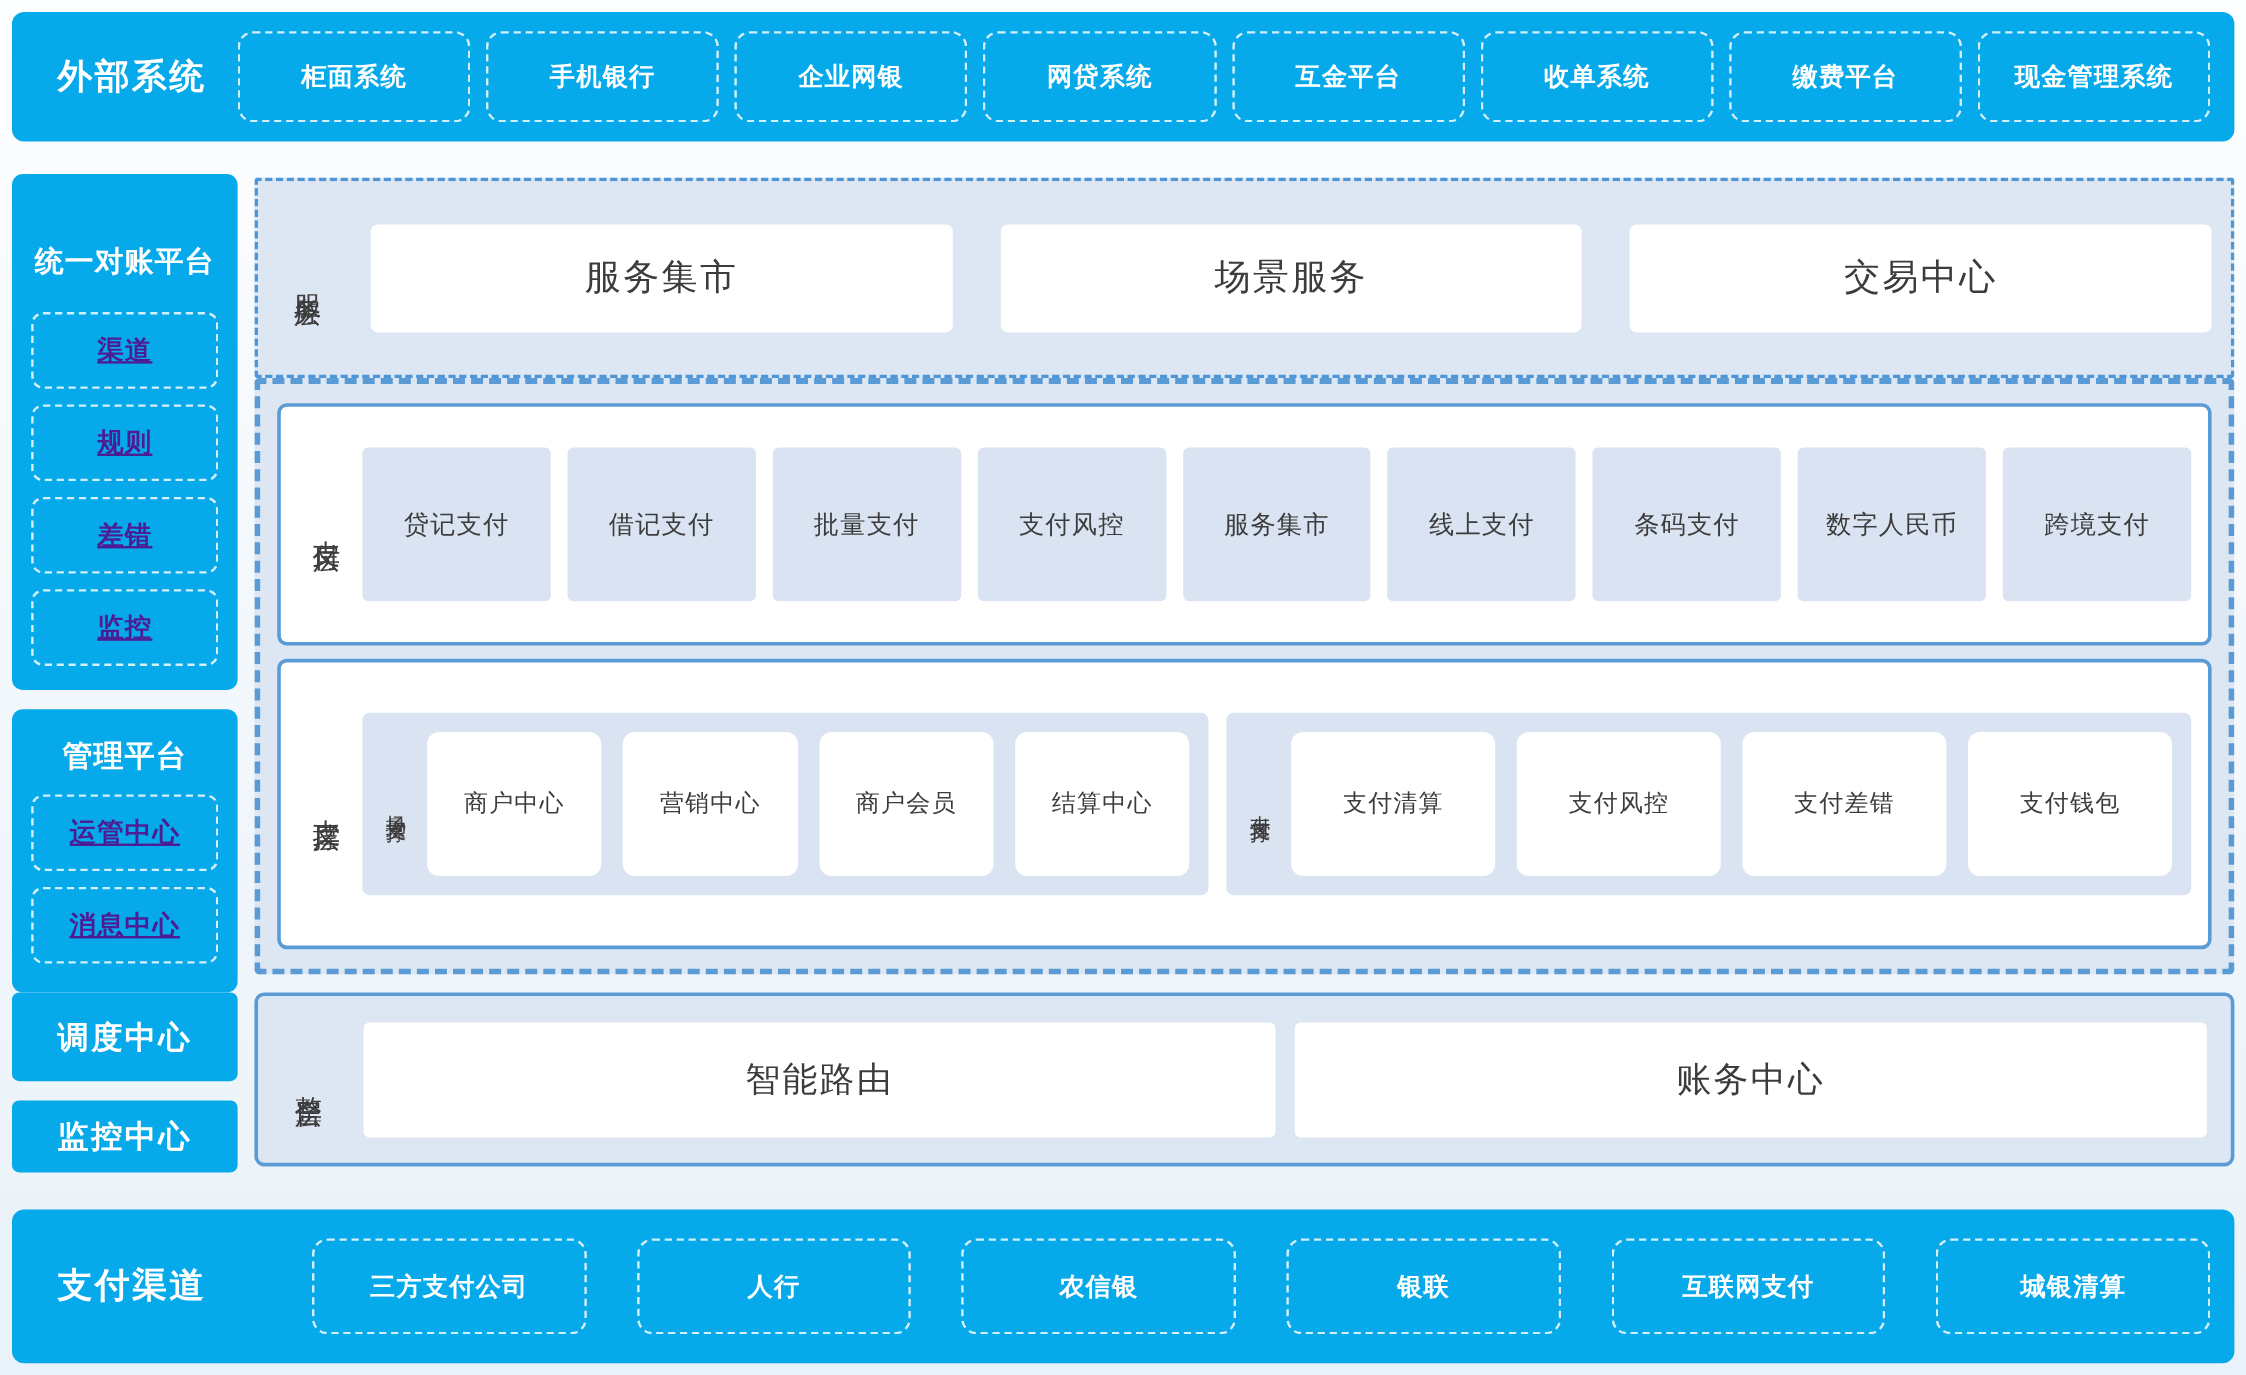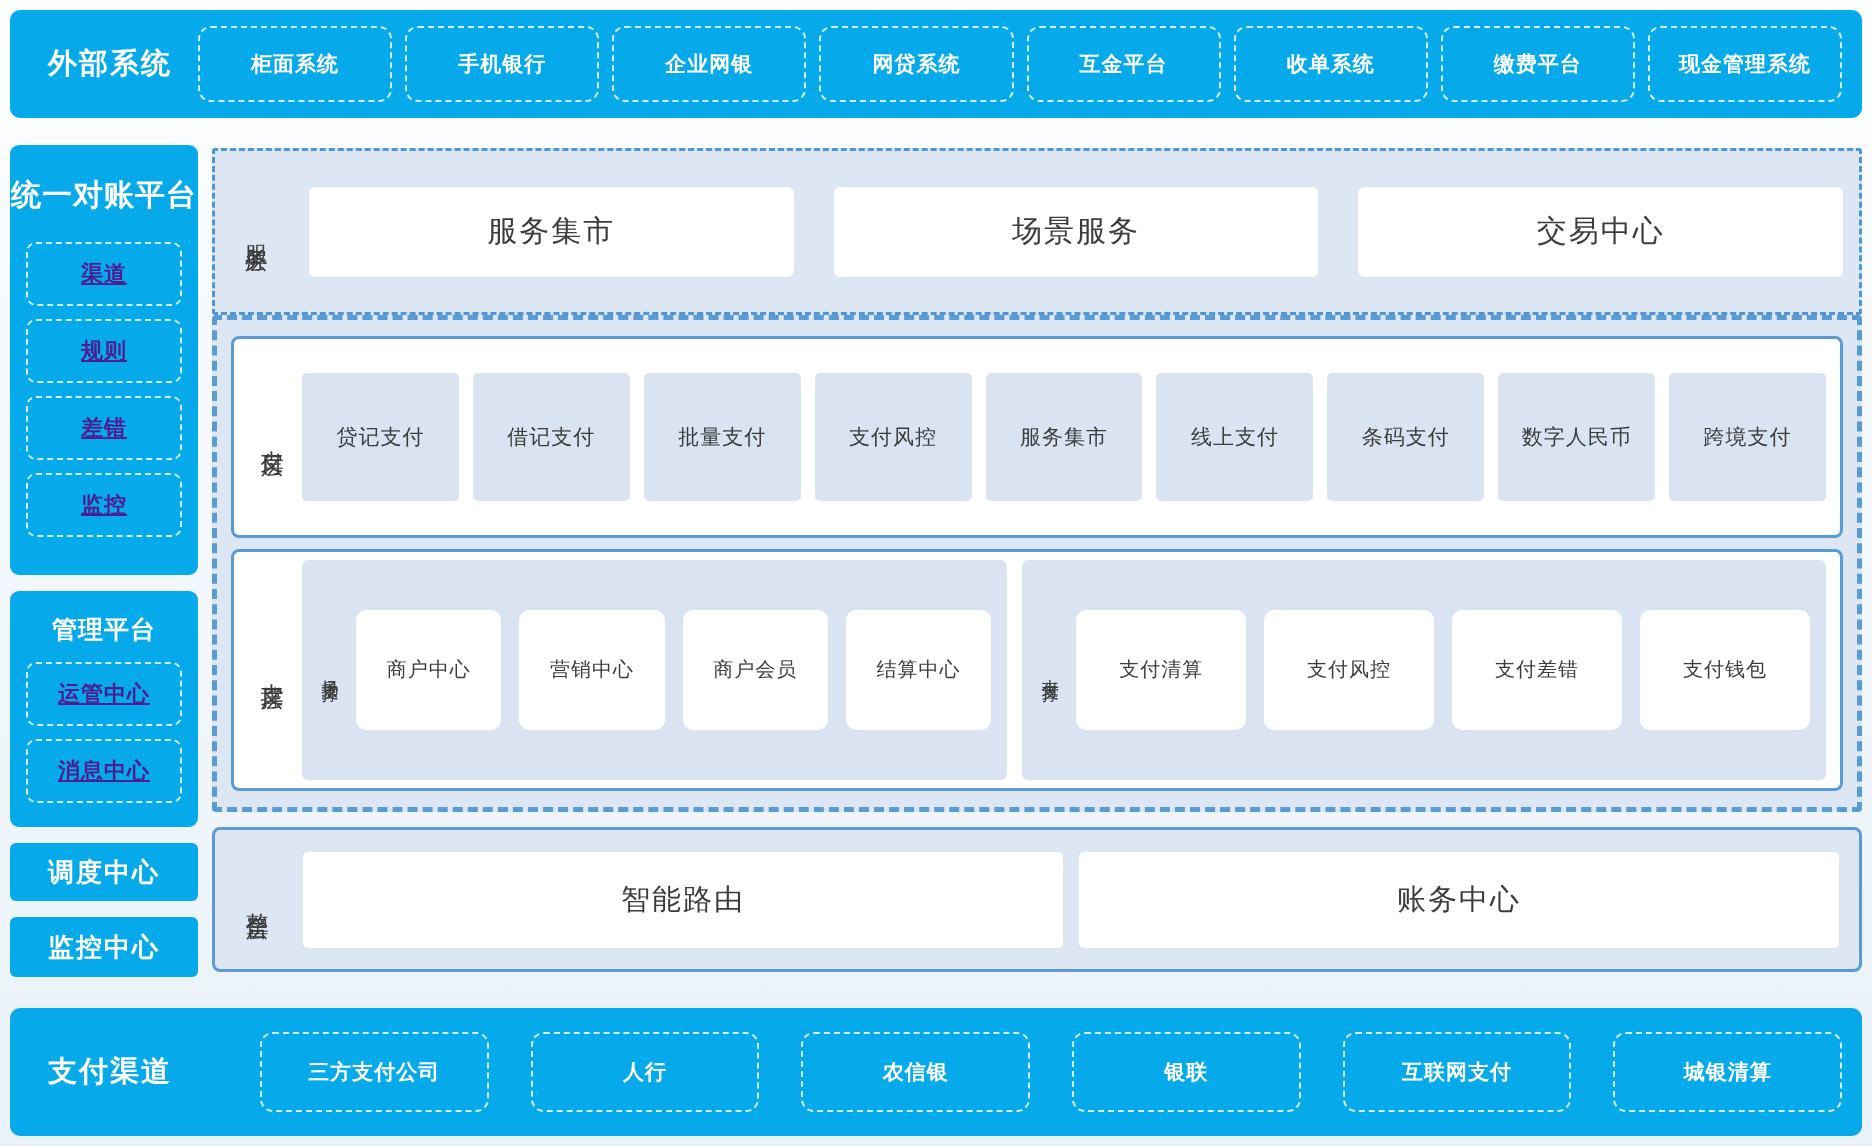--- a/index.html
+++ b/index.html
@@ -28,33 +28,33 @@
     flex:1; height:100%; border:2px dashed rgba(255,255,255,.82); border-radius:13px;
     display:flex; align-items:center; justify-content:center;
     color:#fff; font-size:21px; font-weight:bold; letter-spacing:1px;
   }
   
   .left-col { position:absolute; left:10px; top:145px; width:188px; }
   .side-block { background:#06a9e9; border-radius:9px; overflow:hidden; }
   .side-block.recon { height:430px; }
   .side-block.mgmt { height:236px; margin-top:16px; }
   .side-title { color:#fff; font-weight:bold; text-align:center; letter-spacing:1px; }
-  .recon .side-title { font-size:30px; padding:30px 0 26px; }
+  .recon .side-title { font-size:24px; padding:30px 0 26px;margin-top:27px; }
   .mgmt .side-title { font-size:25px; padding:22px 0 16px; }
   .side-items { display:flex; flex-direction:column; gap:13px; padding:0 16px; }
   .side-dash-item {
     height:64px; border:2px dashed rgba(255,255,255,.82); border-radius:10px;
     display:flex; align-items:center; justify-content:center;
     color:#4c1d95; font-size:22px; font-weight:bold; letter-spacing:1px;text-decoration:underline;
   }
   .side-solid {
     background:#06a9e9; border-radius:6px; display:flex; align-items:center; justify-content:center;
     color:#fff; font-size:26px; font-weight:bold; letter-spacing:2px;
   }
-  .side-solid.sched { height:58px; margin-top:16px; }
+  .side-solid.sched { height:74px; }
   .side-solid.mon { height:60px; margin-top:16px; }
   
   .main-col { position:absolute; left:212px; top:148px; width:1650px; }
   .vlabel {
     writing-mode:vertical-lr; text-orientation:upright;
     color:#3c3c3c; display:flex; align-items:center; justify-content:center;
     letter-spacing:3px; line-height:1;
   }
   .service-layer {
     height:167px; background:#dde7f3; border:3px dashed #4f96d8; border-radius:3px;
@@ -78,21 +78,21 @@
   }
   .solid-box .vlabel { font-size:23px; width:40px; }
   .payment-box { flex:204; }
   .pay-items { flex:1; display:flex; gap:14px; height:128px; margin-left:10px; }
   .lite-box {
     flex:1; background:#d9e3f1; border-radius:5px;
     display:flex; align-items:center; justify-content:center;
     font-size:21px; color:#3c3c3c; letter-spacing:1px;
   }
   .support-box { flex:246; }
-  .groups { flex:1; display:flex; gap:15px; height:220px; margin-left:10px; align-items:center; }
+  .groups { flex:1; display:flex; gap:15px; height:152px; margin-left:10px; align-items:center; }
   .group {
     background:#d9e3f1; border-radius:6px; height:100%;
     display:flex; align-items:center; padding:0 16px; gap:14px;
   }
   .group.g1 { flex:716; }
   .group.g2 { flex:821; }
   .group .vlabel { font-size:17px; width:24px; letter-spacing:2px; }
   .group-items { flex:1; display:flex; gap:18px; align-items:center; }
   .white-box.sm { flex:1; height:120px; border-radius:10px; font-size:20px; letter-spacing:1px; }
   .integration {

